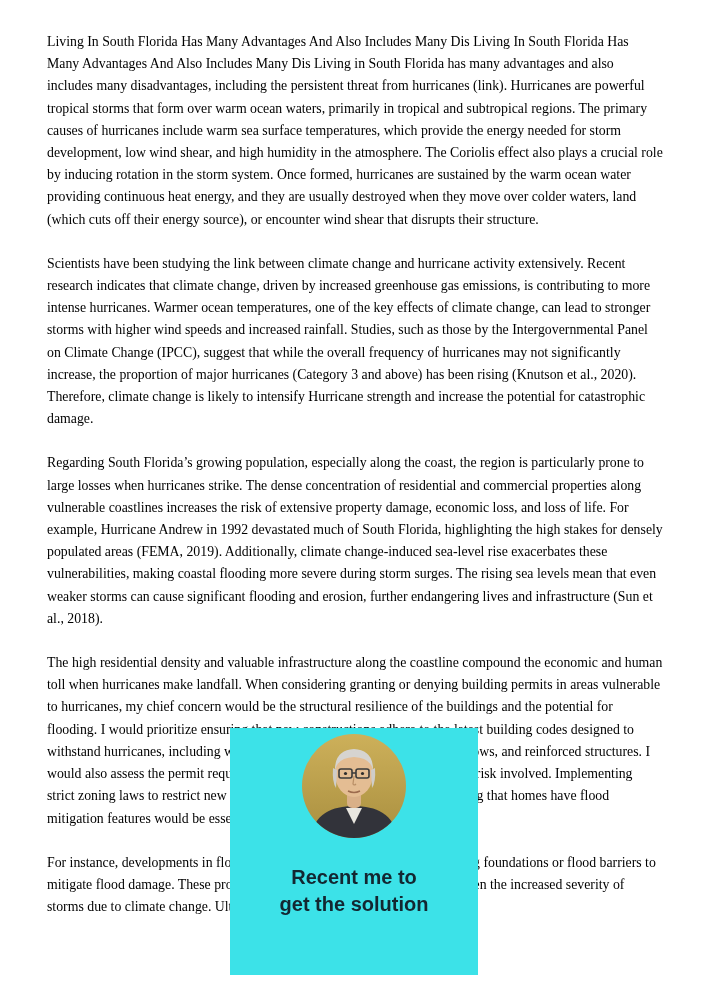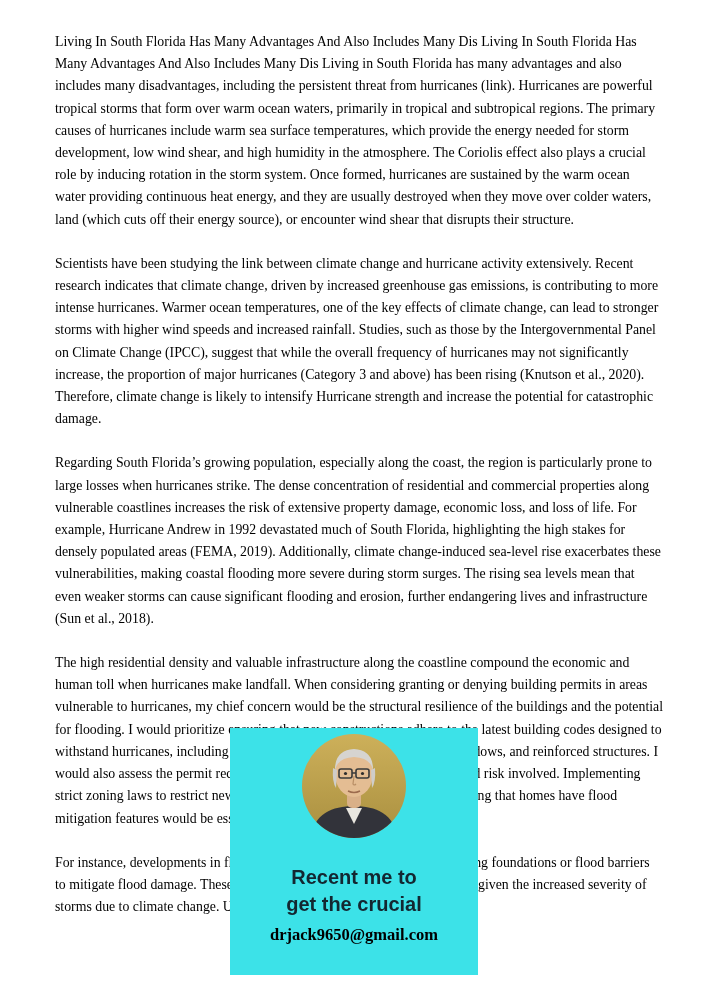--- a/index.html
+++ b/index.html
@@ -14,21 +14,21 @@
   .content {
     position: absolute;
     left: 47px;
     top: 31px;
     width: 616px;
     color: #000000;
     font-size: 13.8px;
     line-height: 22.2px;
     text-align: left;
   }
-  .content p { margin: 0 0 22px 8px; }
+  .content p { margin: 0 0 22px 0; }
 
   .contact-card {
     position: absolute;
     left: 230px;
     top: 728px;
     width: 248px;
     height: 247px;
     background: #3ce2e8;
     display: flex;
     flex-direction: column;
@@ -107,20 +107,19 @@
         <circle cx="43.5" cy="39.5" r="1.6" fill="#2c2c2c"></circle>
         <circle cx="60.5" cy="39.5" r="1.6" fill="#2c2c2c"></circle>
 
         <path d="M52,42 L51,50 Q52,52 54,50" fill="none" stroke="#b98f66" stroke-width="1.2"></path>
         <path d="M46,57 Q52,60 58,57" fill="none" stroke="#9c6b4d" stroke-width="1.4"></path>
       </svg>
     </div>
 
     <div class="headline">
       <span>Recent me to</span>
-      <span>get the crucial</span>
+      <span>get the solution</span>
     </div>
 
-    <div class="email">drjack9650@gmail.com</div>
 
   </div>
 
 </div>
 
 </body></html>

